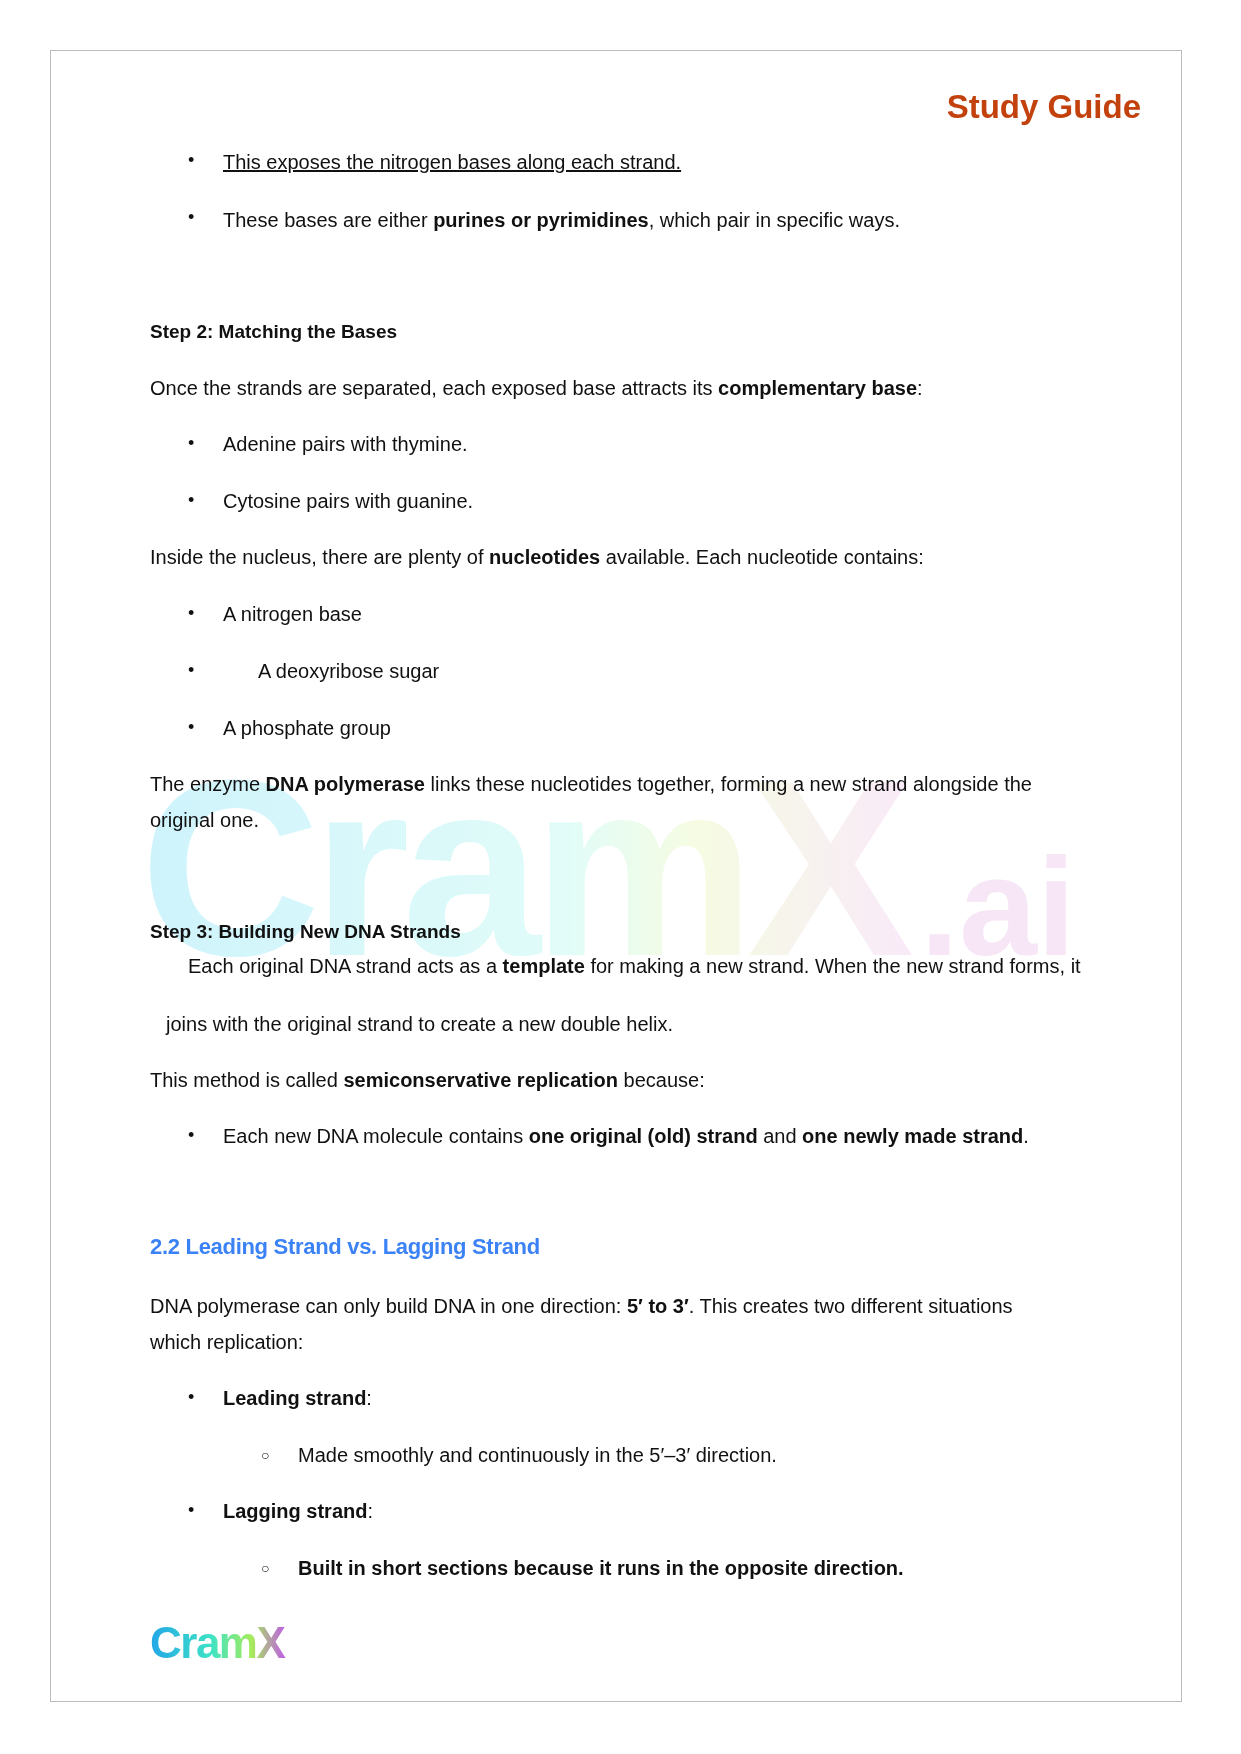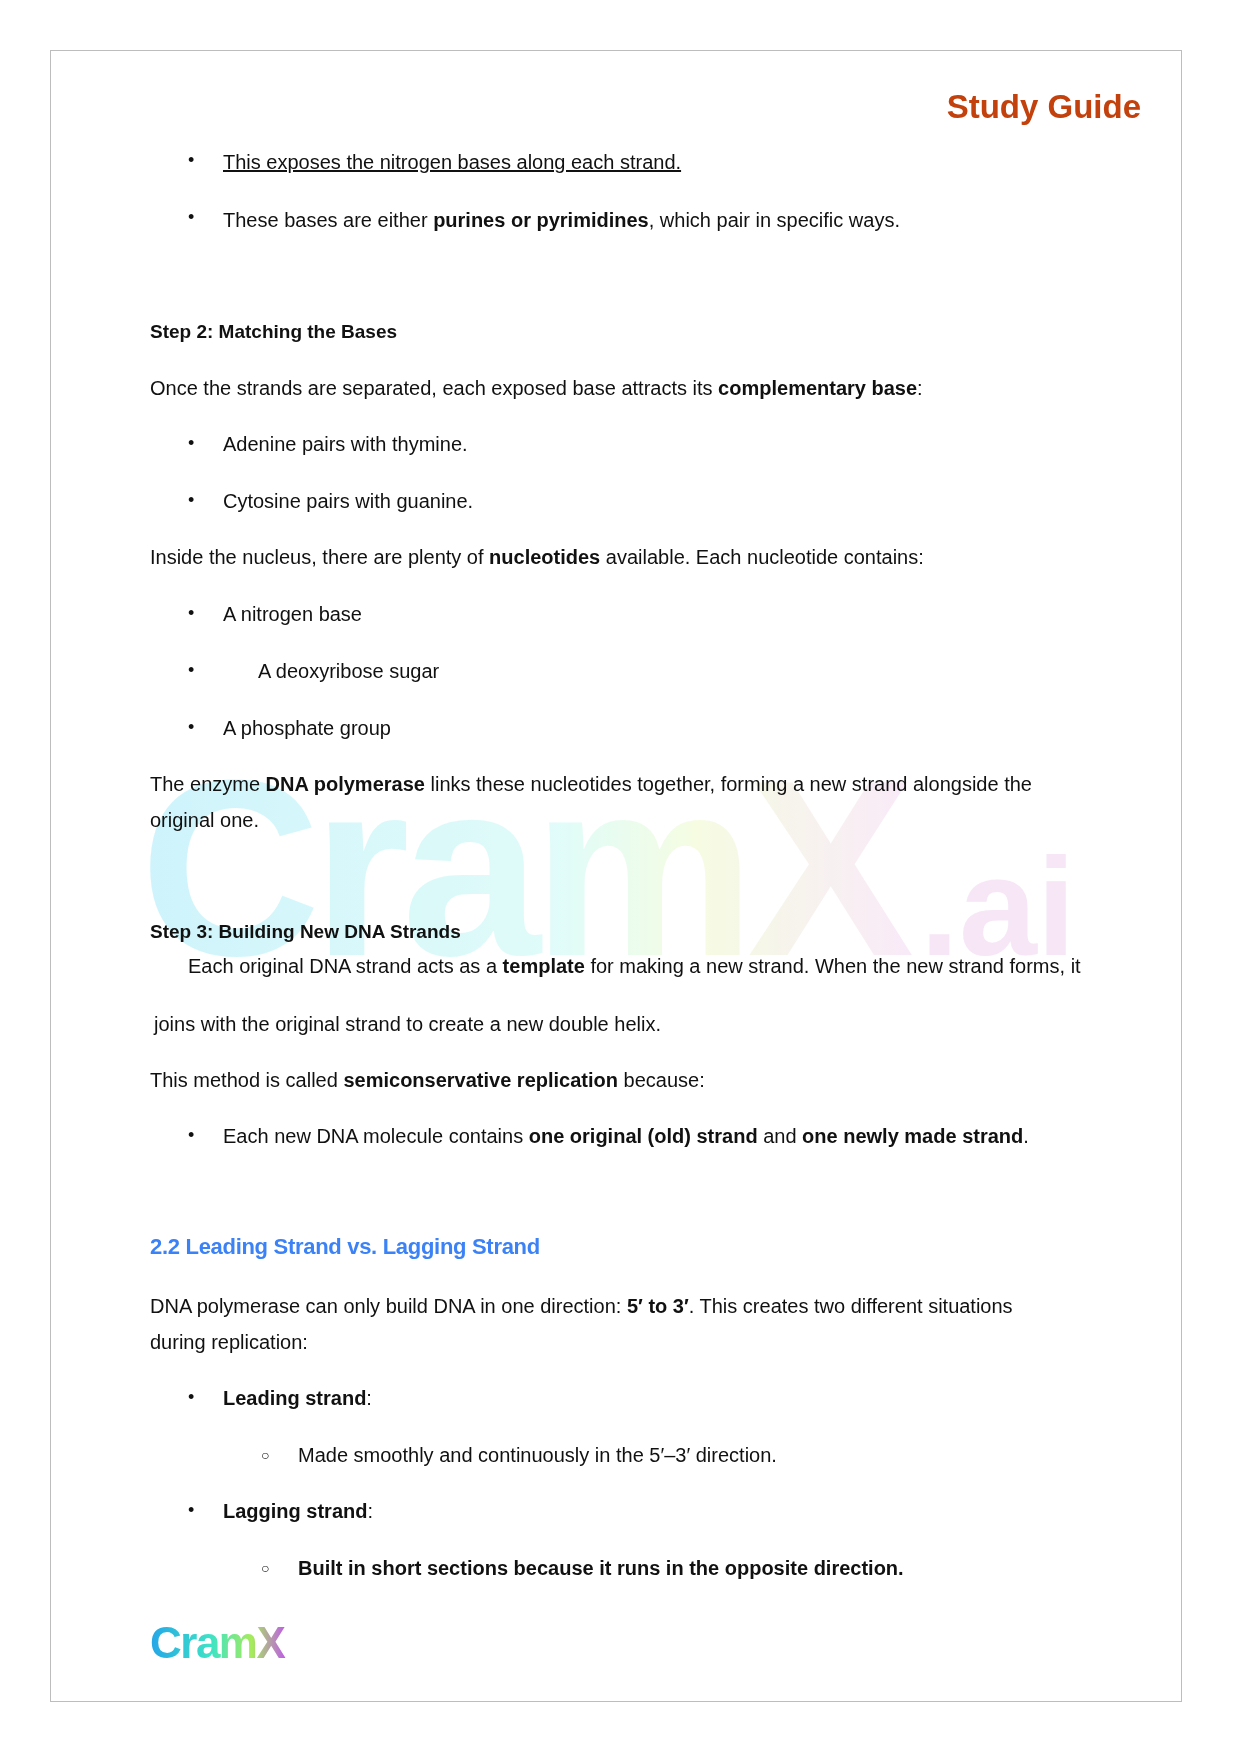--- a/index.html
+++ b/index.html
@@ -80,37 +80,37 @@
   <div class="abs" style="left:0; top:774px;">
     <span>The enzyme </span><span class="b">DNA polymerase</span><span> links these nucleotides together, forming a new strand alongside the</span>
   </div>
   <div class="abs" style="left:0; top:810px;">original one.</div>
 
   <div class="abs step" style="left:0; top:922px;">Step 3: Building New DNA Strands</div>
 
   <div class="abs" style="left:0; top:956px;margin-left:38px;">
     <span>Each original DNA strand acts as a </span><span class="b">template</span><span> for making a new strand. When the new strand forms, it</span>
   </div>
-  <div class="abs" style="left:4px; top:1014px;">joins with the original strand to create a new double helix.</div>
+  <div class="abs" style="left:16px; top:1014px;">joins with the original strand to create a new double helix.</div>
 
   <div class="abs" style="left:0; top:1070px;">
     <span>This method is called </span><span class="b">semiconservative replication</span><span> because:</span>
   </div>
 
   <span class="bullet" style="left:38px; top:1125px;">•</span>
   <div class="abs" style="left:73px; top:1126px;">
     <span>Each new DNA molecule contains </span><span class="b">one original (old) strand</span><span> and </span><span class="b">one newly made strand</span><span>.</span>
   </div>
 
   <div class="abs h2" style="left:0; top:1236px;">2.2 Leading Strand vs. Lagging Strand</div>
 
   <div class="abs" style="left:0; top:1296px;">
     <span>DNA polymerase can only build DNA in one direction: </span><span class="b">5′ to 3′</span><span>. This creates two different situations</span>
   </div>
-  <div class="abs" style="left:0; top:1332px;">during replication:</div>
+  <div class="abs" style="left:0; top:1332px;">which replication:</div>
 
   <span class="bullet" style="left:38px; top:1387px;">•</span>
   <div class="abs" style="left:73px; top:1388px;">
     <span class="b">Leading strand</span><span>:</span>
   </div>
 
   <span class="circle" style="left:111px; top:1447px;">○</span>
   <div class="abs" style="left:148px; top:1445px;">Made smoothly and continuously in the 5′–3′ direction.</div>
 
   <span class="bullet" style="left:38px; top:1500px;">•</span>

